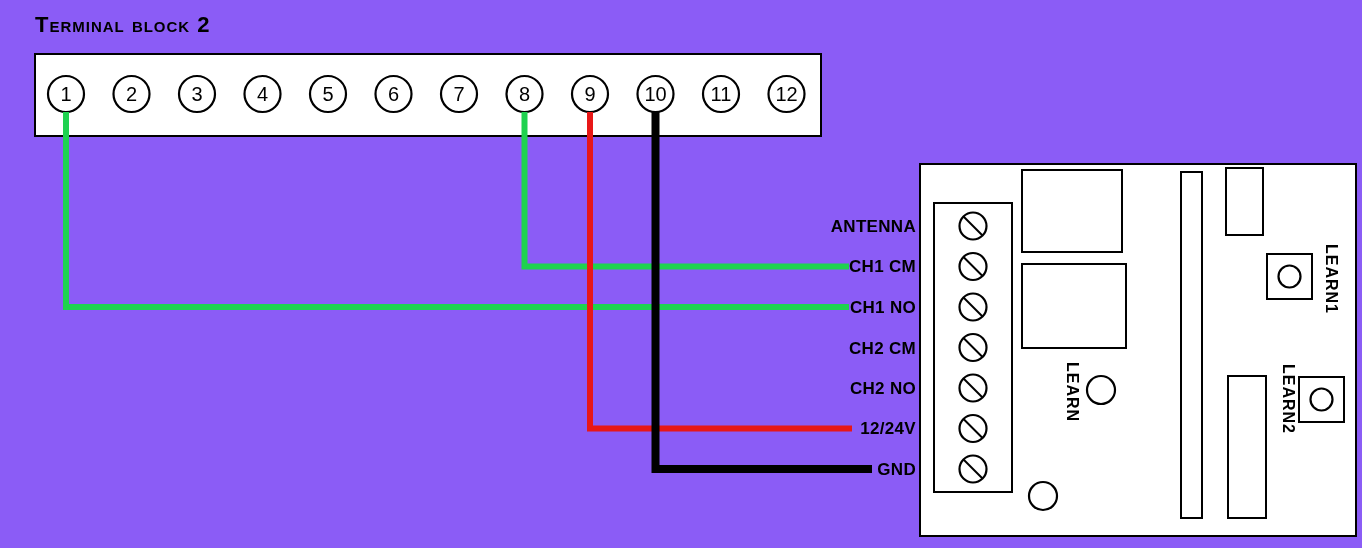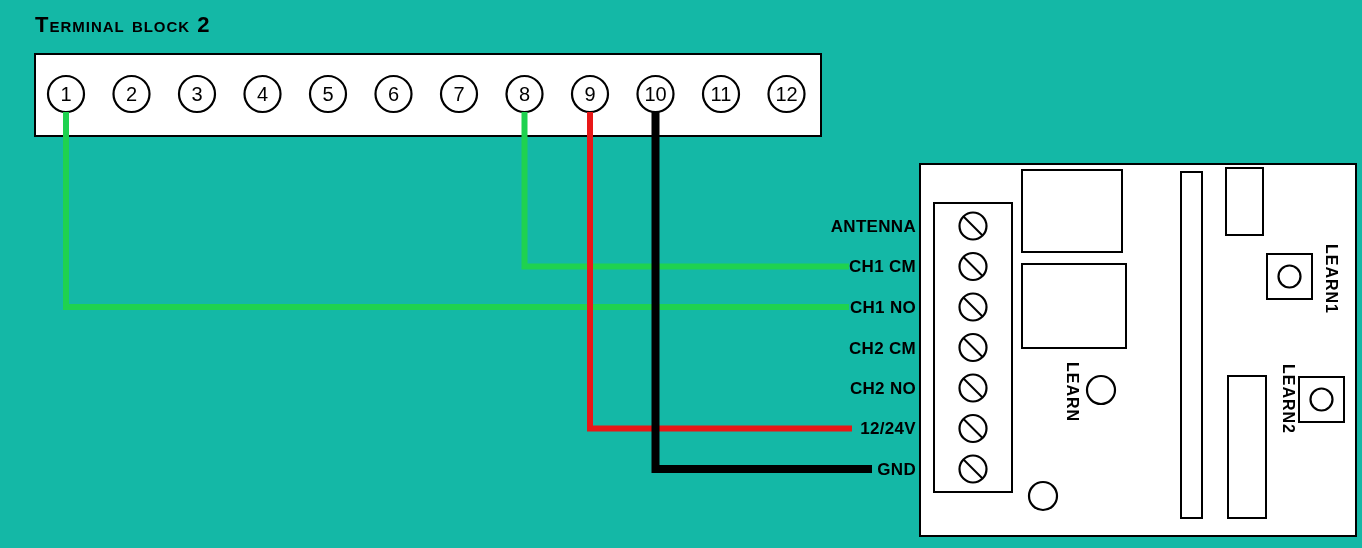--- a/index.html
+++ b/index.html
@@ -1,20 +1,20 @@
 <!DOCTYPE html>
 <html><head>
 <meta charset="utf-8">
 <style>
   html, body { margin: 0; padding: 0; background: #ffffff; }
   .canvas {
     position: relative;
     width: 1362px;
     height: 548px;
-    background: #14b8a6;
+    background: #8b5cf6;
     font-family: "Liberation Sans", sans-serif;
   }
   svg text {
     font-family: "Liberation Sans", sans-serif;
     fill: #000;
   }
   .title {
     font-size: 22px;
     font-weight: 700;
     font-variant: small-caps;

